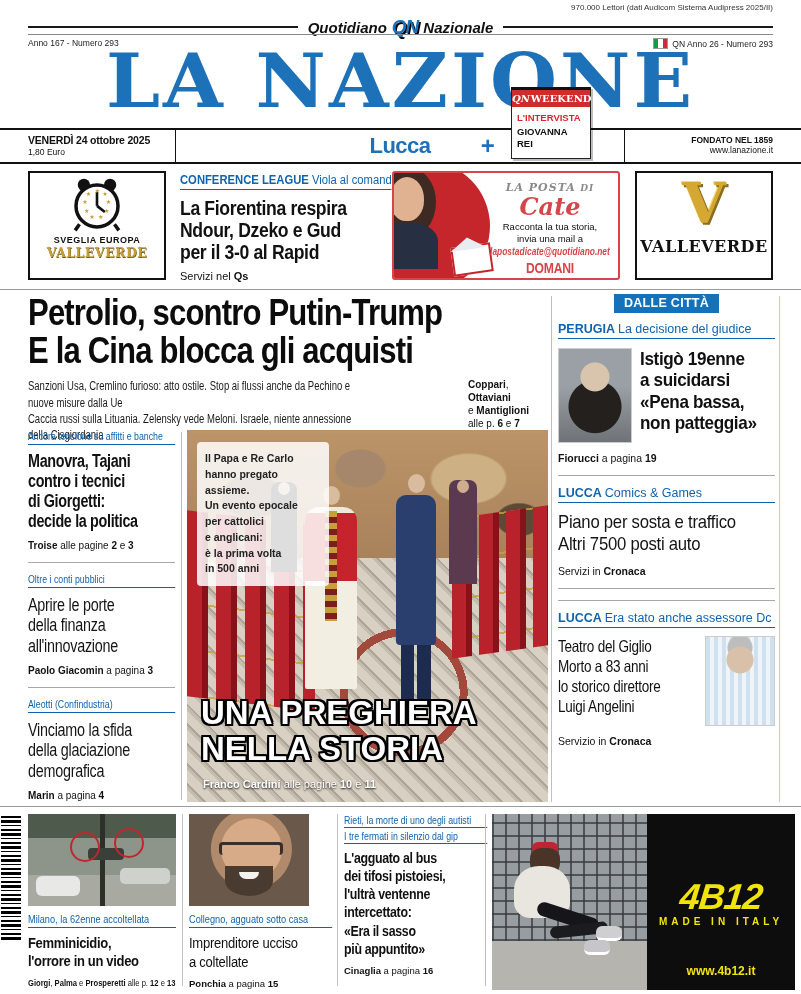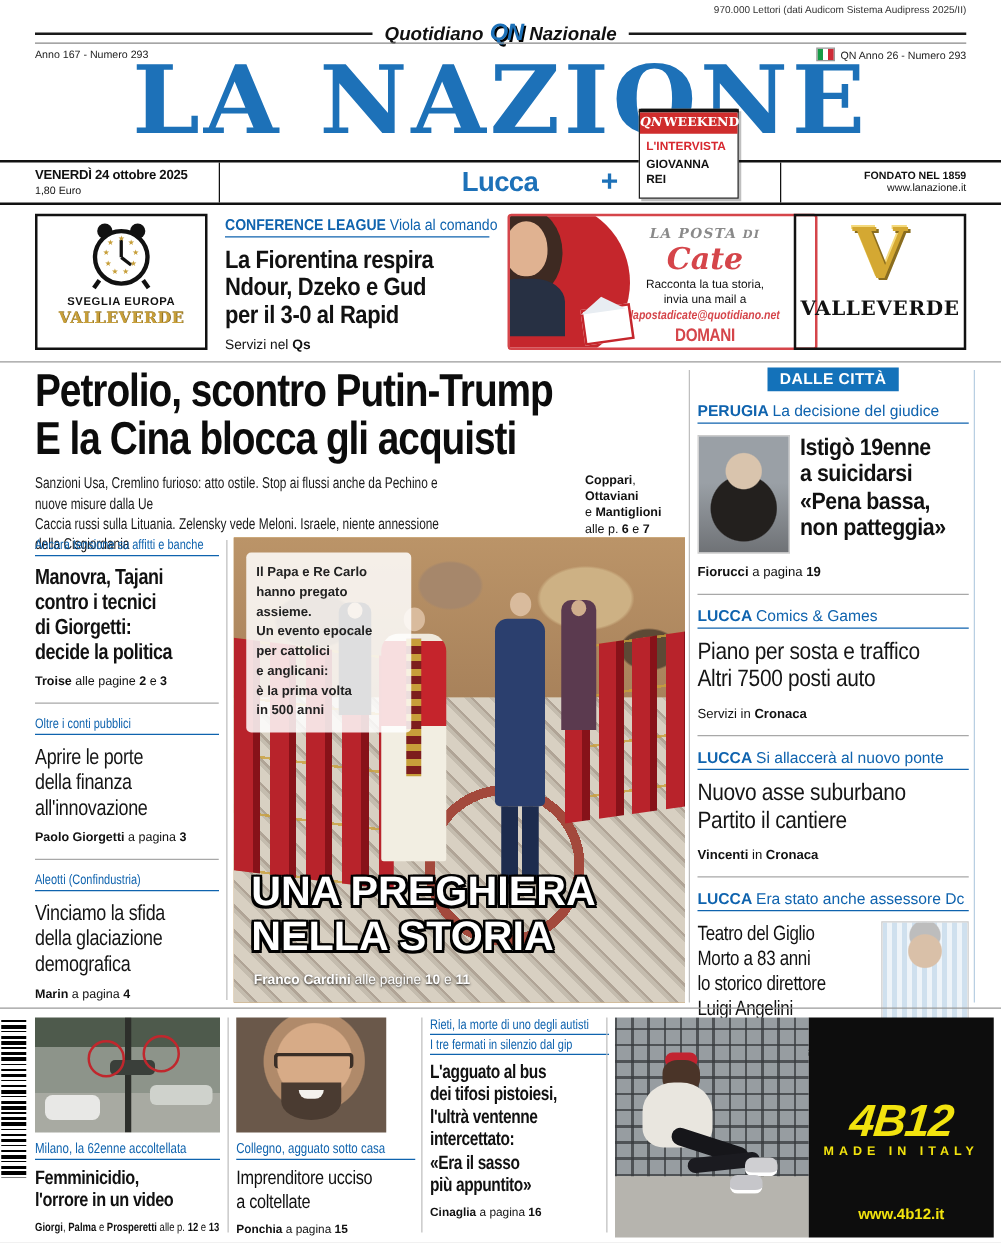--- a/index.html
+++ b/index.html
@@ -58,21 +58,21 @@
   
   .adsrow{position:absolute;top:171px;left:28px;width:745px;height:113px}
   .box-sveglia{position:absolute;left:0;top:0;width:138px;height:109px;border:2px solid #111;
                box-sizing:border-box;text-align:center;padding-top:4px}
   .sv1{font-size:9px;font-weight:800;letter-spacing:.5px;margin-top:-2px}
   .sv2{font-family:"DejaVu Serif",serif;font-size:12.5px;font-weight:bold;color:#c79f3a;letter-spacing:.5px;text-shadow:.5px .5px 0 #6e571d}
   .conference{position:absolute;left:152px;top:2px;width:212px}
   .kicker{color:#0f63ae;font-size:12.5px;border-bottom:1.5px solid #0f63ae;padding-bottom:2px;white-space:nowrap}
   .conference .hl{font-weight:800;font-size:20px;line-height:1.1;letter-spacing:-0.4px;margin-top:7px}
   .conference .by{font-size:11px;margin-top:7px}
-  .box-posta{position:absolute;left:378px;top:0;width:248px;height:109px;border:2px solid #d5454a;border-radius:3px;
+  .box-posta{position:absolute;left:364px;top:0;width:228px;height:109px;border:2px solid #d5454a;border-radius:3px;
              box-sizing:border-box;overflow:hidden;background:#fff}
   .cate-circle{position:absolute;left:-34px;top:-12px;width:130px;height:130px;border-radius:50%;background:#c5262c}
   .cate-hair{position:absolute;left:18px;top:6px;width:58px;height:72px;border-radius:48% 52% 55% 45%;background:#3e2a22}
   .cate-face{position:absolute;left:30px;top:16px;width:34px;height:44px;border-radius:50% 50% 46% 46%;background:#e0b291}
   .cate-body{position:absolute;left:16px;top:62px;width:62px;height:46px;border-radius:40% 40% 0 0;background:#273043}
   .cate-env{position:absolute;left:58px;top:72px;width:36px;height:25px;background:#fff;border:2px solid #c5262c;transform:rotate(-8deg)}
   .cate-env::before{content:"";position:absolute;left:-2px;top:-10px;width:0;height:0;
                     border-left:18px solid transparent;border-right:18px solid transparent;border-bottom:12px solid #e8edf2}
   .posta-right{position:absolute;left:96px;top:4px;width:120px;text-align:center}
   .posta-b1{font-family:"DejaVu Serif",serif;font-style:italic;font-weight:bold;color:#8a8a8a;font-size:11px;letter-spacing:1px}
@@ -358,26 +358,20 @@
     <hr class="secrule">
 
     <div>
       <div class="kicker"><span class="seg-b">LUCCA </span><span>Comics &amp; Games</span></div>
       <div class="rc-hl-light pre cond88">Piano per sosta e traffico
 Altri 7500 posti auto</div>
       <div class="byline"><span>Servizi in </span><span class="seg-b">Cronaca</span></div>
     </div>
     <hr class="secrule">
 
-    <div>
-      <div class="kicker"><span class="seg-b">LUCCA </span><span>Si allaccerà al nuovo ponte</span></div>
-      <div class="rc-hl-light pre cond88">Nuovo asse suburbano
-Partito il cantiere</div>
-      <div class="byline"><span class="seg-b">Vincenti</span><span> in </span><span class="seg-b">Cronaca</span></div>
-    </div>
     <hr class="secrule">
 
     <div>
       <div class="kicker"><span class="seg-b">LUCCA </span><span>Era stato anche assessore Dc</span></div>
       <div class="teatro-row">
         <div class="teatro-hl pre cond82">Teatro del Giglio
 Morto a 83 anni
 lo storico direttore
 Luigi Angelini</div>
         <div class="portrait ph-teatro"></div>
@@ -395,21 +389,21 @@
 decide la politica</div>
       <div class="lc-by"><span class="seg-b">Troise</span><span> alle pagine </span><span class="seg-b">2</span><span> e </span><span class="seg-b">3</span></div>
     </div>
     <hr class="secrule">
 
     <div>
       <div class="kicker lc-kicker cond80">Oltre i conti pubblici</div>
       <div class="lc-hl-light pre cond82">Aprire le porte
 della finanza
 all'innovazione</div>
-      <div class="lc-by"><span class="seg-b">Paolo Giorgetti</span><span> a pagina </span><span class="seg-b">3</span></div>
+      <div class="lc-by"><span class="seg-b">Paolo Giacomin</span><span> a pagina </span><span class="seg-b">3</span></div>
     </div>
     <hr class="secrule">
 
     <div>
       <div class="kicker lc-kicker cond80">Aleotti (Confindustria)</div>
       <div class="lc-hl-light pre cond82">Vinciamo la sfida
 della glaciazione
 demografica</div>
       <div class="lc-by"><span class="seg-b">Marin</span><span> a pagina </span><span class="seg-b">4</span></div>
     </div>

